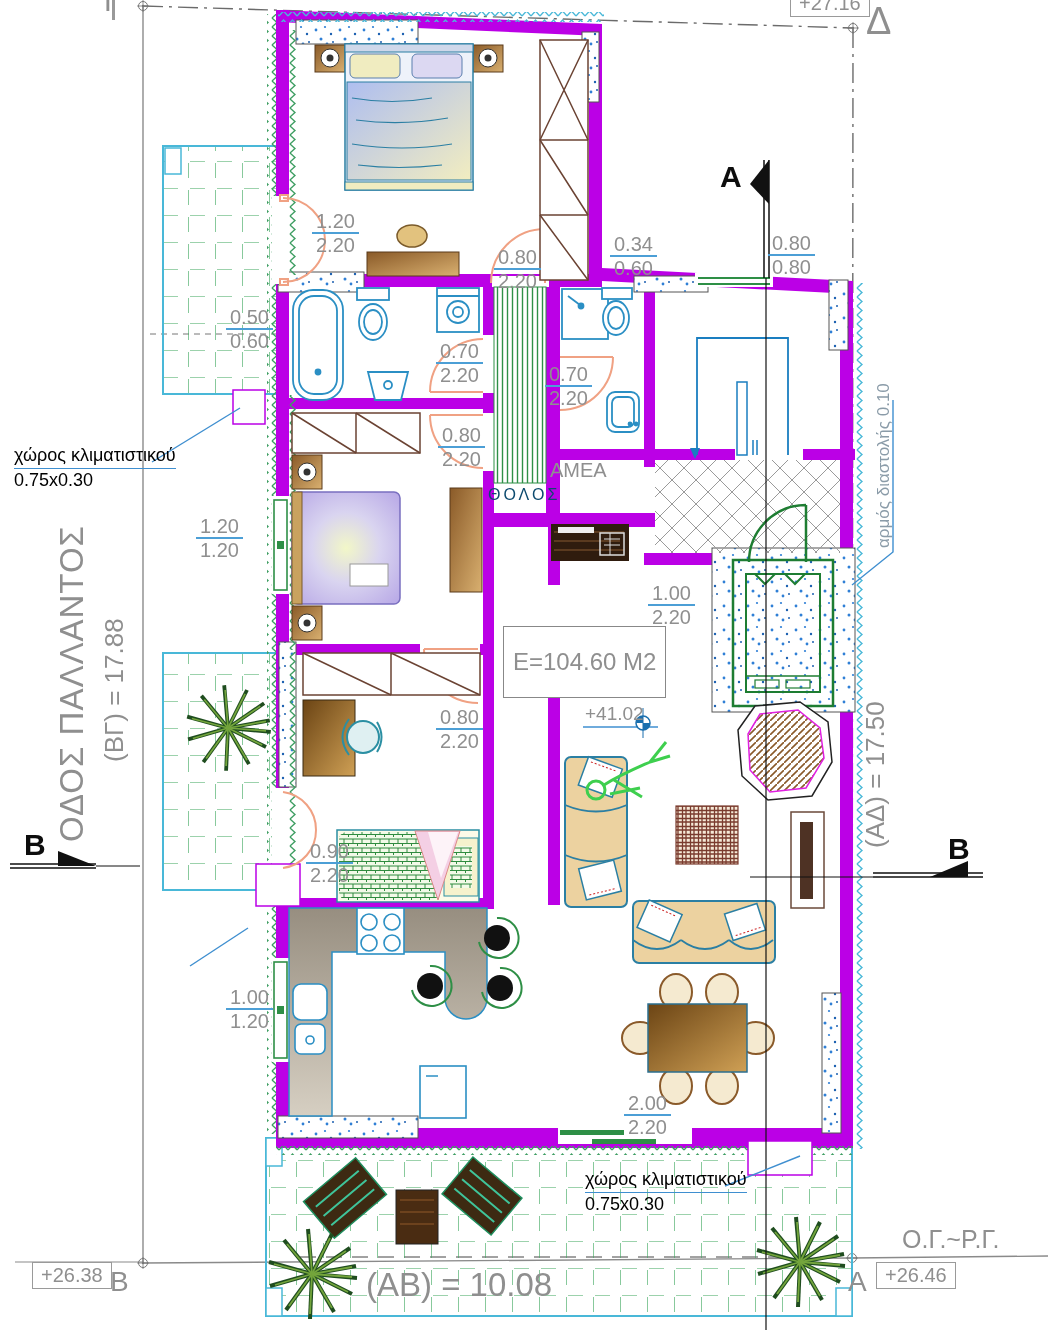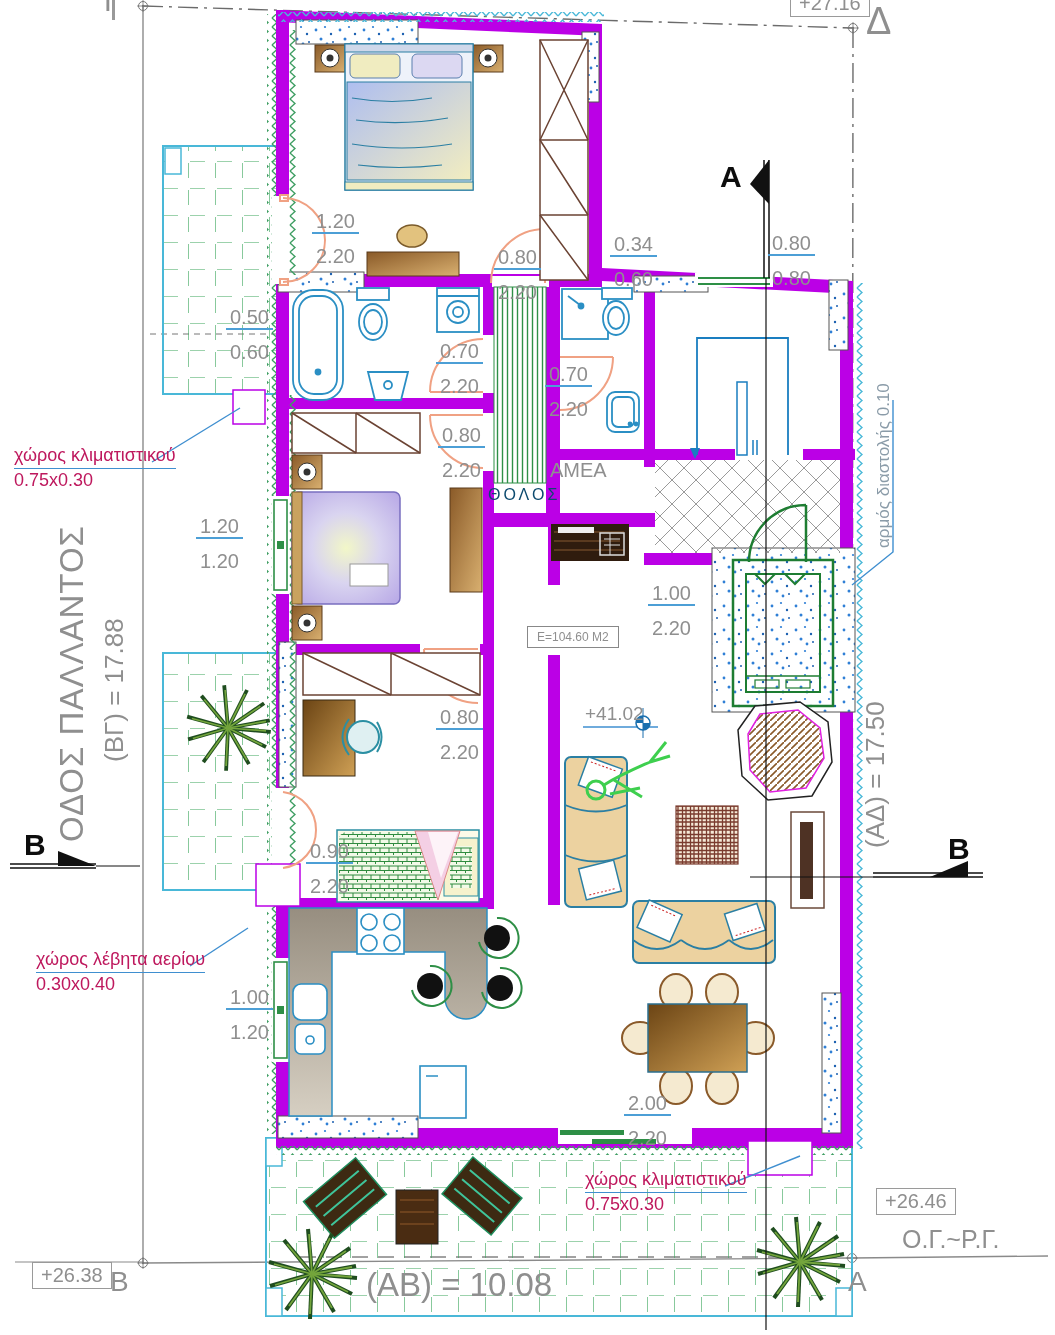--- a/index.html
+++ b/index.html
@@ -4,22 +4,22 @@
 <style>
   html,body{margin:0;padding:0;background:#fff}
   #page{position:relative;width:1055px;height:1335px;overflow:hidden;background:#fff;
         font-family:"Liberation Sans",sans-serif}
   #plan-svg{position:absolute;left:0;top:0}
   .lbl{position:absolute;color:#8f8f8f;white-space:nowrap}
   .box{border:1.5px solid #9a9a9a;background:#fff;padding:1px 8px;font-size:20px}
   .vert{transform:rotate(-90deg);transform-origin:0 0}
   .dim{position:absolute;text-align:left;color:#8f8f8f;font-size:20px;line-height:1.1;white-space:nowrap}
   .dim .t{display:block;border-bottom:2px solid #4c9fd6;padding:0 4px}
-  .dim .b{display:block;padding:11px 4px}
-  .note{position:absolute;color:#be185d;font-size:18px;line-height:1.3;white-space:nowrap}
+  .dim .b{display:block;padding:0 4px}
+  .note{position:absolute;color:#000000;font-size:18px;line-height:1.3;white-space:nowrap}
   .note .l1{display:inline-block;border-bottom:1.5px solid #3f8fd0;padding-bottom:1px}
   .note .l2{display:block}
   .sec{position:absolute;color:#0d0d0d;font-weight:bold;font-size:30px}
 </style>
 </head>
 <body>
 
 <div id="page">
 
 <svg id="plan-svg" width="1055" height="1335" viewBox="0 0 1055 1335">
@@ -559,38 +559,35 @@
   <span class="t">1.00</span>
       <span class="b">1.20</span>
     </div>
 <div class="dim" style="left:624px;top:1092px">
   <span class="t">2.00</span>
       <span class="b">2.20</span>
     </div>
 
 <div class="lbl" style="left:488px;top:486px;font-size:16px;letter-spacing:3px;color:#0c4a6e">ΘΟΛΟΣ</div>
 <div class="lbl" style="left:550px;top:459px;font-size:20px">ΑΜΕΑ</div>
-<div class="lbl" style="left:527px;top:626px;border:1.5px solid #888;padding:3px 9px;font-size:12px;background:#fff">Ε=104.60 Μ2</div>
+<div class="lbl" style="left:503px;top:626px;border:1.5px solid #888;padding:21px 9px;font-size:24px;background:#fff">Ε=104.60 Μ2</div>
 <div class="lbl" style="left:585px;top:703px;font-size:19px">+41.02</div>
 
 <div class="note" style="left:14px;top:444px">
   <span class="l1">χώρος κλιματιστικού</span>
   <span class="l2">0.75x0.30</span></div>
-<div class="note" style="left:36px;top:948px">
-  <span class="l1">χώρος λέβητα αερίου</span>
-  <span class="l2">0.30x0.40</span></div>
 <div class="note" style="left:585px;top:1168px">
   <span class="l1">χώρος κλιματιστικού</span>
   <span class="l2">0.75x0.30</span></div>
 
 <div class="lbl vert" style="left:874px;top:548px;font-size:17px;color:#8a9ba8">αρμός διαστολής 0.10</div>
 <div class="lbl vert" style="left:53px;top:842px;font-size:33px;letter-spacing:1px">ΟΔΟΣ ΠΑΛΛΑΝΤΟΣ</div>
 <div class="lbl vert" style="left:99px;top:762px;font-size:26px">(ΒΓ) = 17.88</div>
 <div class="lbl vert" style="left:860px;top:848px;font-size:26px">(ΑΔ) = 17.50</div>
 
 <div class="lbl" style="left:366px;top:1266px;font-size:33px">(ΑΒ) = 10.08</div>
 <div class="lbl" style="left:902px;top:1225px;font-size:25px">Ο.Γ.~Ρ.Γ.</div>
 <div class="lbl" style="left:110px;top:1266px;font-size:28px">B</div>
 <div class="lbl box" style="left:32px;top:1262px">+26.38</div>
 <div class="lbl" style="left:848px;top:1266px;font-size:28px">A</div>
-<div class="lbl box" style="left:876px;top:1188px">+26.46</div>
+<div class="lbl box" style="left:876px;top:1262px">+26.46</div>
 
 </div>
 
 </body></html>

